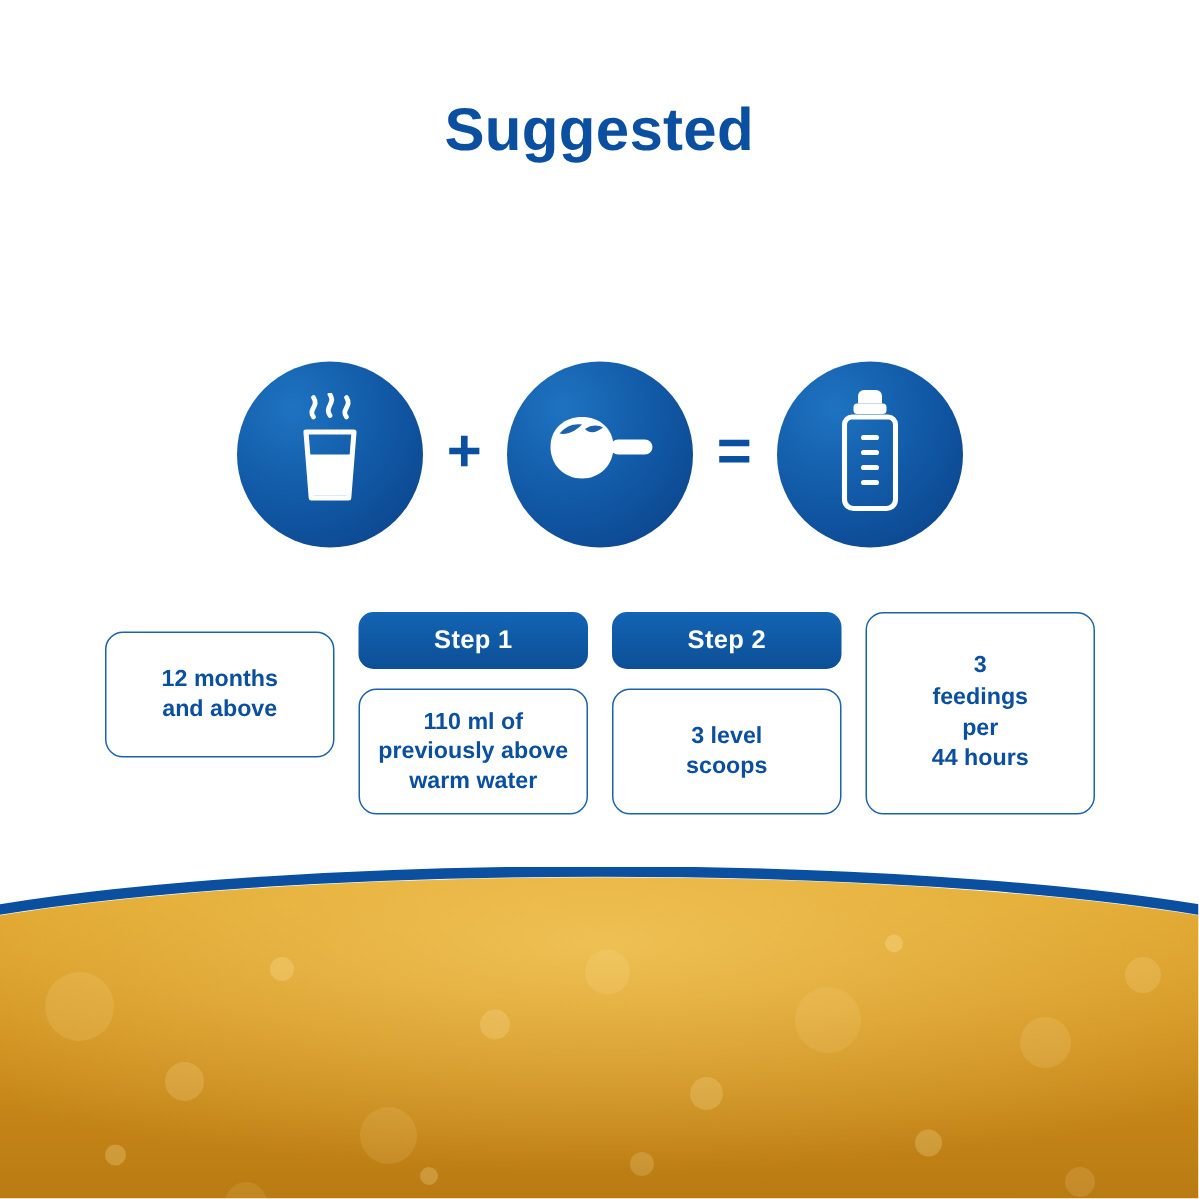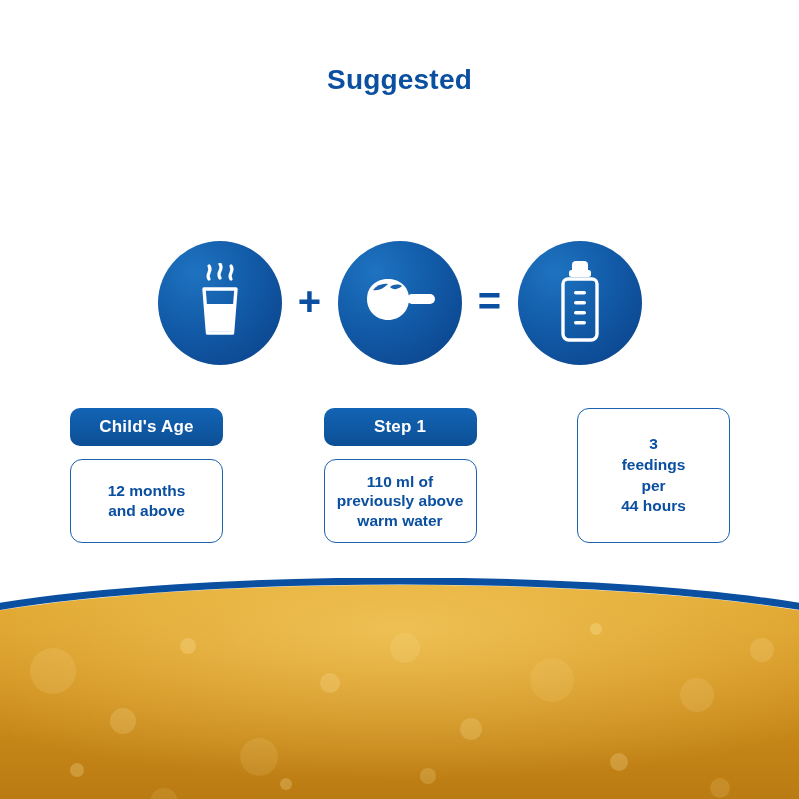--- a/index.html
+++ b/index.html
@@ -23,21 +23,21 @@
   }
 
   
   .title {
     position: absolute;
     top: 62px;
     left: 0;
     width: 799px;
     text-align: center;
     color: #0a4fa0;
-    font-size: 28px;
+    font-size: 40px;
     font-weight: bold;
     line-height: 1.28;
     letter-spacing: 0.2px;
   }
   .title .line {
     display: block;
   }
 
   
   .icon-row {
@@ -202,40 +202,48 @@
           </g>
         </svg>
       </span>
     </div>
 
   </div>
 
   <div class="table">
 
     <div class="col">
-      <div class="header-pill">Child's Age</div>
       <div class="cell">
         <div>
           <span>12 months</span>
           <span>and above</span>
         </div>
       </div>
     </div>
 
     <div class="col">
       <div class="header-pill">Step 1</div>
       <div class="cell">
         <div>
           <span>110 ml of</span>
           <span>previously above</span>
           <span>warm water</span>
         </div>
       </div>
     </div>
 
+    <div class="col">
+      <div class="header-pill">Step 2</div>
+      <div class="cell">
+        <div>
+          <span>3 level</span>
+          <span>scoops</span>
+        </div>
+      </div>
+    </div>
 
     <div class="col-last">
       <div class="cell cell-tall">
         <div>
           <span>3</span>
           <span>feedings</span>
           <span>per</span>
           <span>44 hours</span>
         </div>
       </div>

